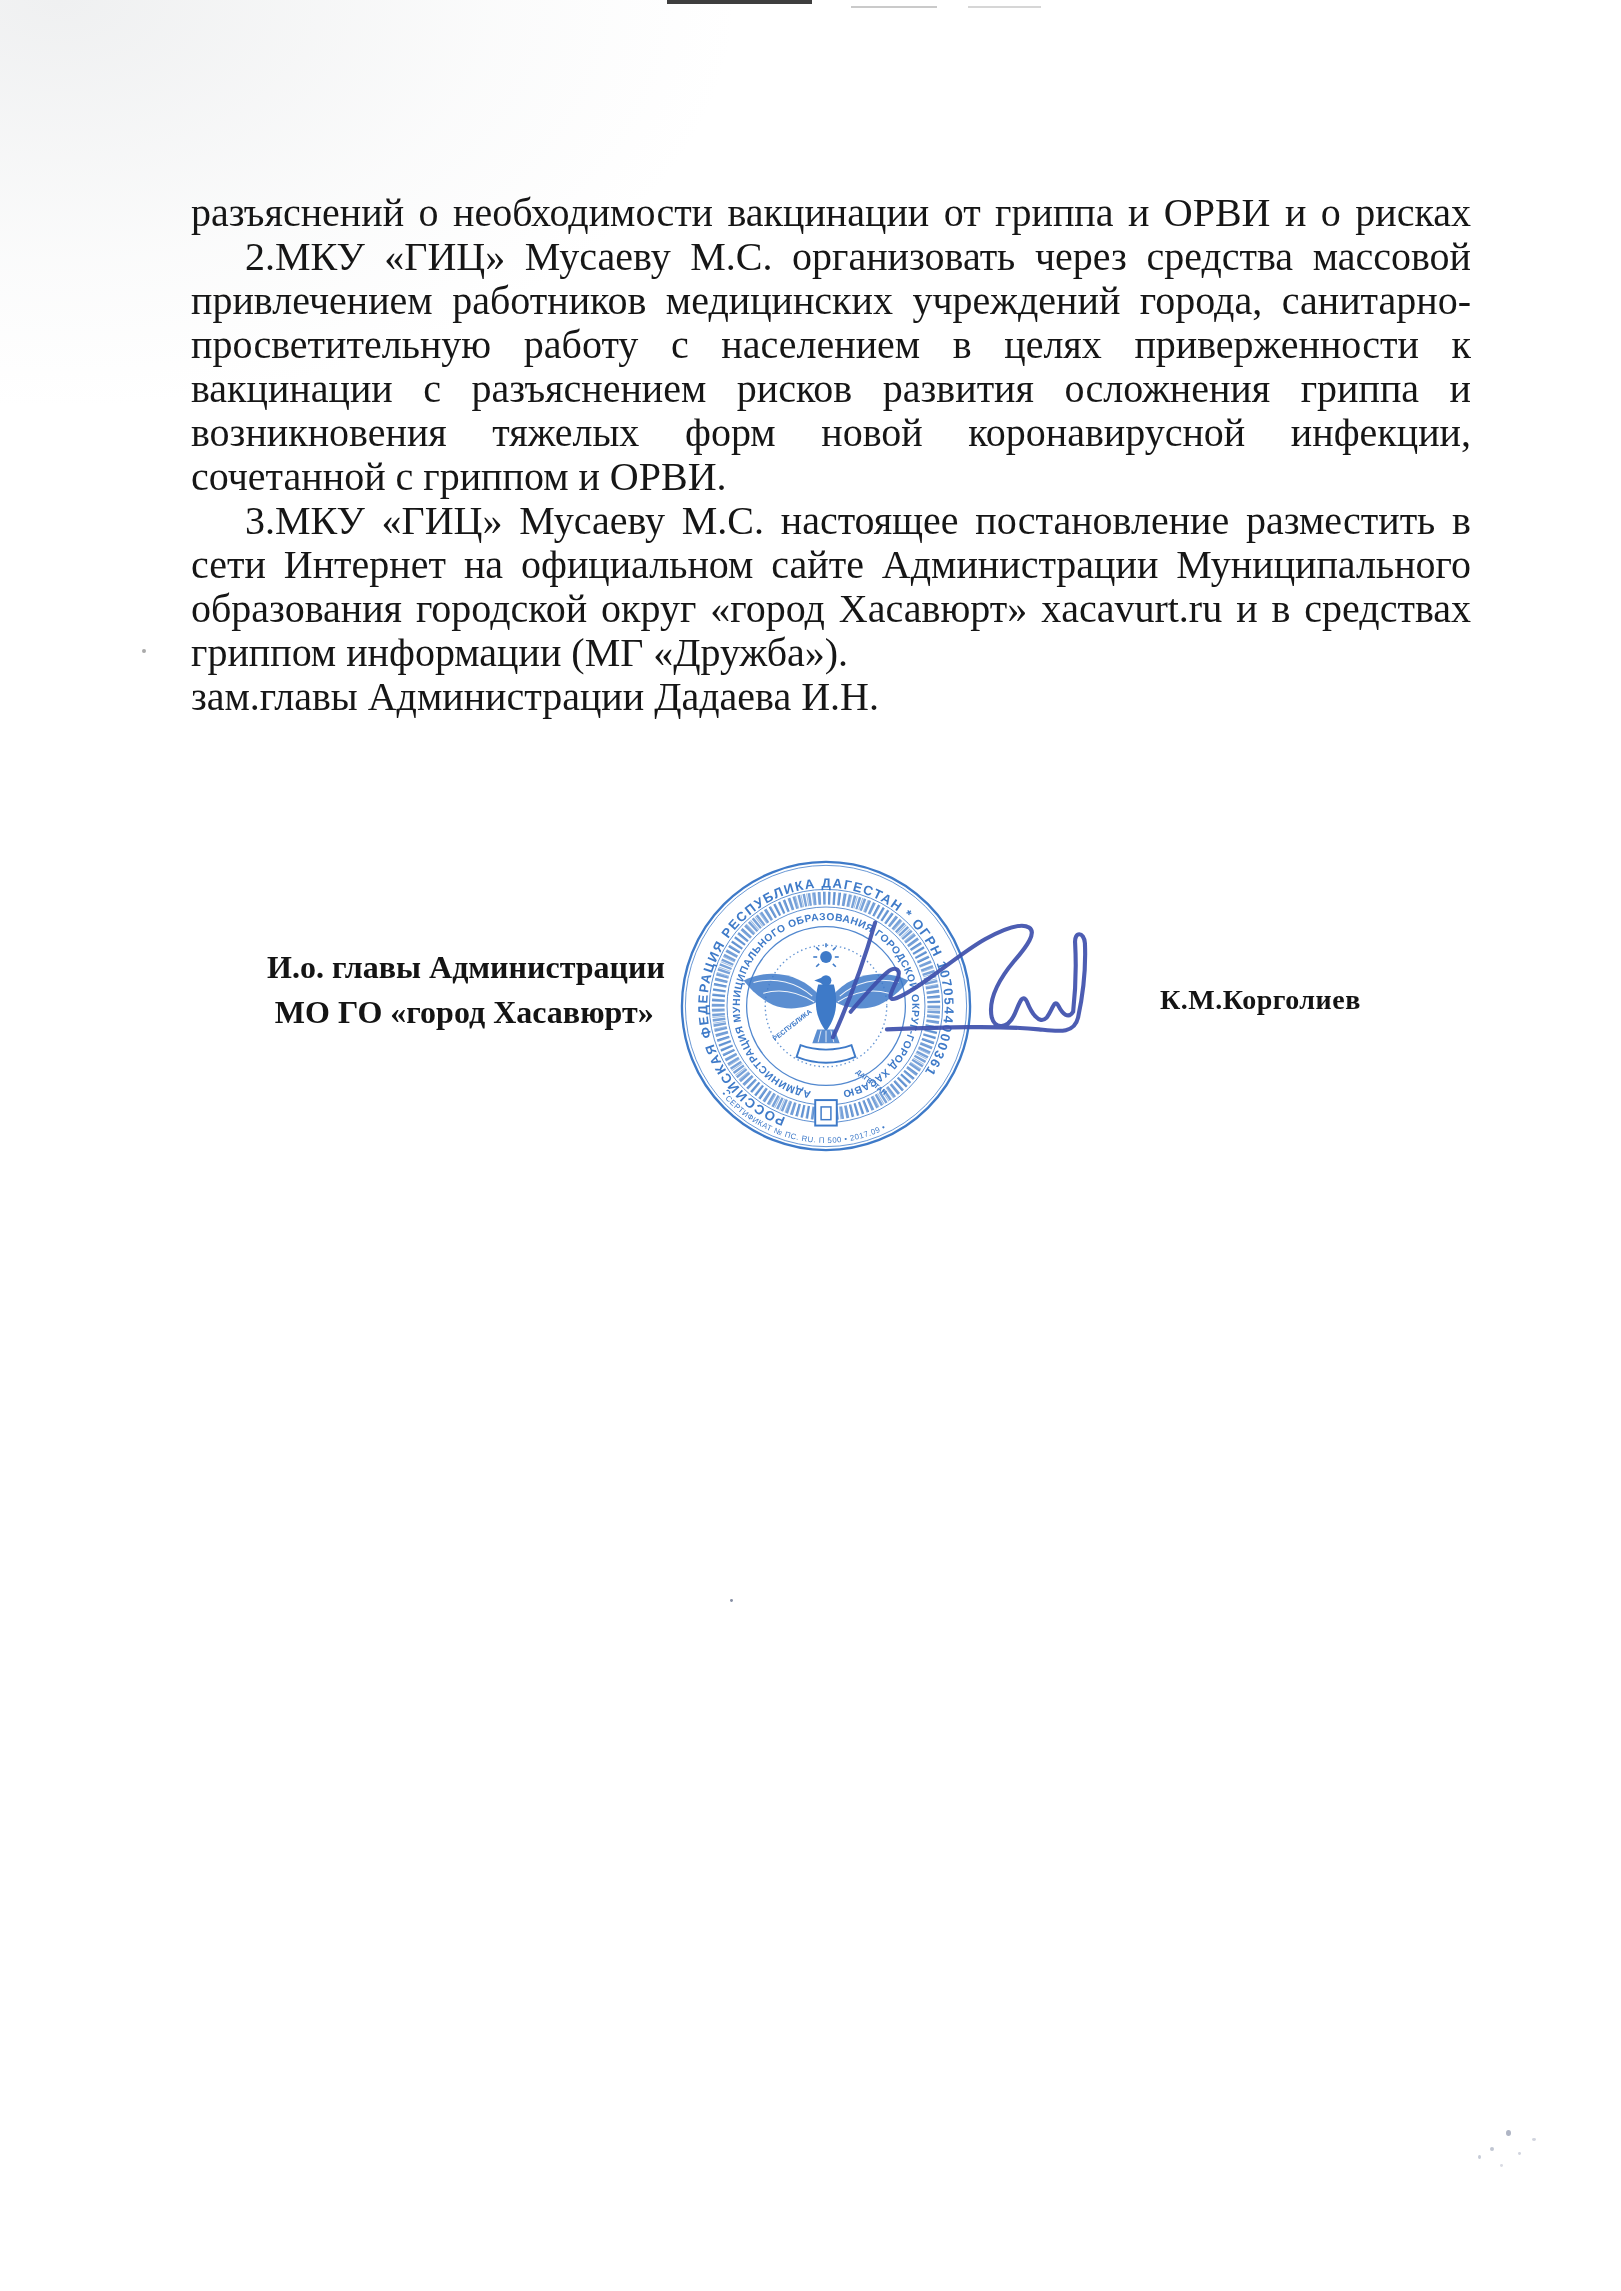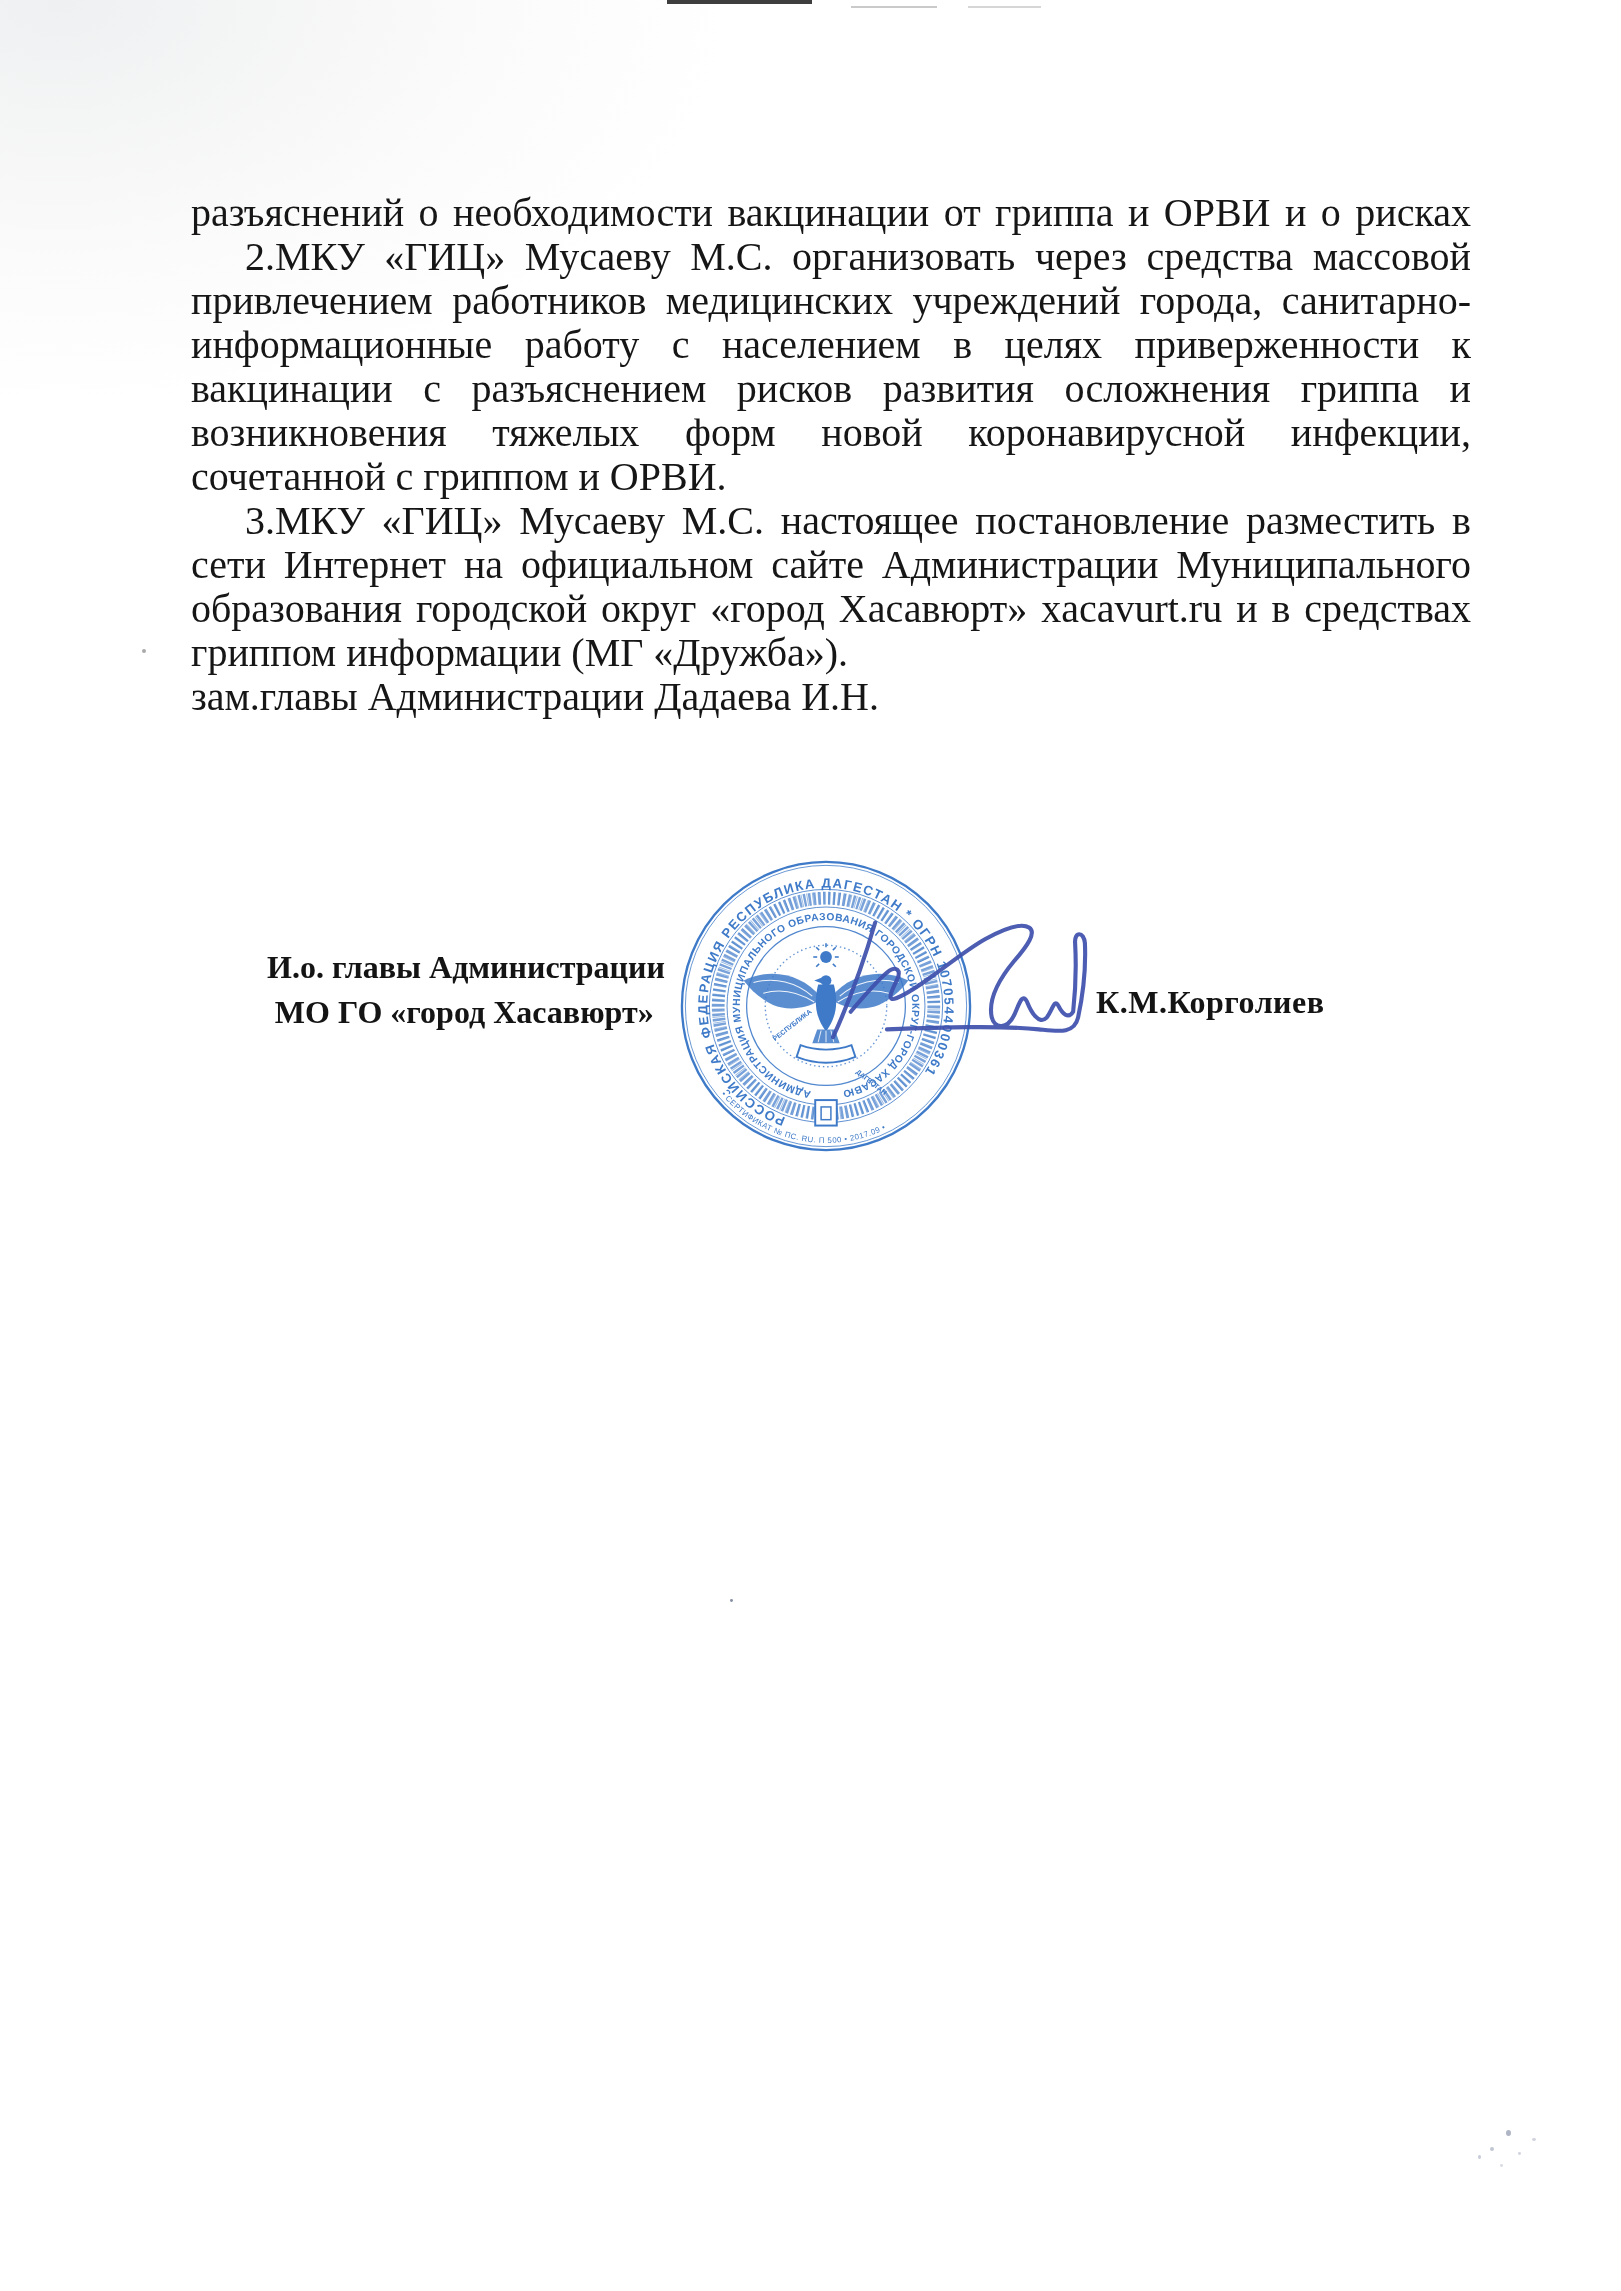--- a/index.html
+++ b/index.html
@@ -26,22 +26,22 @@
   .ln{text-align:justify;text-align-last:justify;white-space:normal;}
   .ln.last{text-align-last:left;}
   .ln.ind{padding-left:54px;}
 
   .sig-title{
     position:absolute;left:267px;top:933px;z-index:2;
     font-size:32px;font-weight:bold;line-height:45px;color:#141414;margin-top:12px;
   }
   .sig-title .l2{padding-left:7.8px;}
   .sig-name{
-    position:absolute;left:1096px;top:984px;z-index:2;
-    font-size:32px;font-weight:bold;letter-spacing:0.5px;color:#141414;
+    position:absolute;left:1160px;top:984px;z-index:2;
+    font-size:28px;font-weight:bold;letter-spacing:0.5px;color:#141414;
   }
 
   .stamp{position:absolute;left:679px;top:859px;width:294px;height:294px;z-index:1;opacity:.92;}
   .stamp text{font-family:"Liberation Sans","DejaVu Sans",sans-serif;fill:#2e6fc4;}
   .ring-outer-text{font-size:13.5px;font-weight:bold;letter-spacing:1.5px;}
   .ring-inner-text{font-size:10.5px;font-weight:bold;letter-spacing:.5px;}
   .ring-cert-text{font-size:8px;letter-spacing:.5px;}
   .center-label{font-size:7px;font-weight:bold;}
 
   .signature-overlay{position:absolute;left:0;top:0;width:1621px;height:2292px;z-index:3;pointer-events:none;}
@@ -55,21 +55,21 @@
 
   <div class="crease"></div>
   <div class="edge-artifact e1"></div>
   <div class="edge-artifact e2"></div>
   <div class="edge-artifact e3"></div>
 
   <div class="doc-text" id="doc-text">
       <div class="ln">разъяснений о необходимости вакцинации от гриппа и ОРВИ и о рисках</div>
       <div class="ln ind">2.МКУ «ГИЦ» Мусаеву М.С. организовать через средства массовой</div>
       <div class="ln">привлечением работников медицинских учреждений города, санитарно-</div>
-      <div class="ln">информационные работу с населением в целях приверженности к</div>
+      <div class="ln">просветительную работу с населением в целях приверженности к</div>
       <div class="ln">вакцинации с разъяснением рисков развития осложнения гриппа и</div>
       <div class="ln">возникновения тяжелых форм новой коронавирусной инфекции,</div>
       <div class="ln last">сочетанной с гриппом и ОРВИ.</div>
       <div class="ln ind">3.МКУ «ГИЦ» Мусаеву М.С. настоящее постановление разместить в</div>
       <div class="ln">сети Интернет на официальном сайте Администрации Муниципального</div>
       <div class="ln">образования городской округ «город Хасавюрт» xacavurt.ru и в средствах</div>
       <div class="ln last">гриппом информации (МГ «Дружба»).</div>
       <div class="ln last">зам.главы Администрации Дадаева И.Н.</div>
     </div>
 

